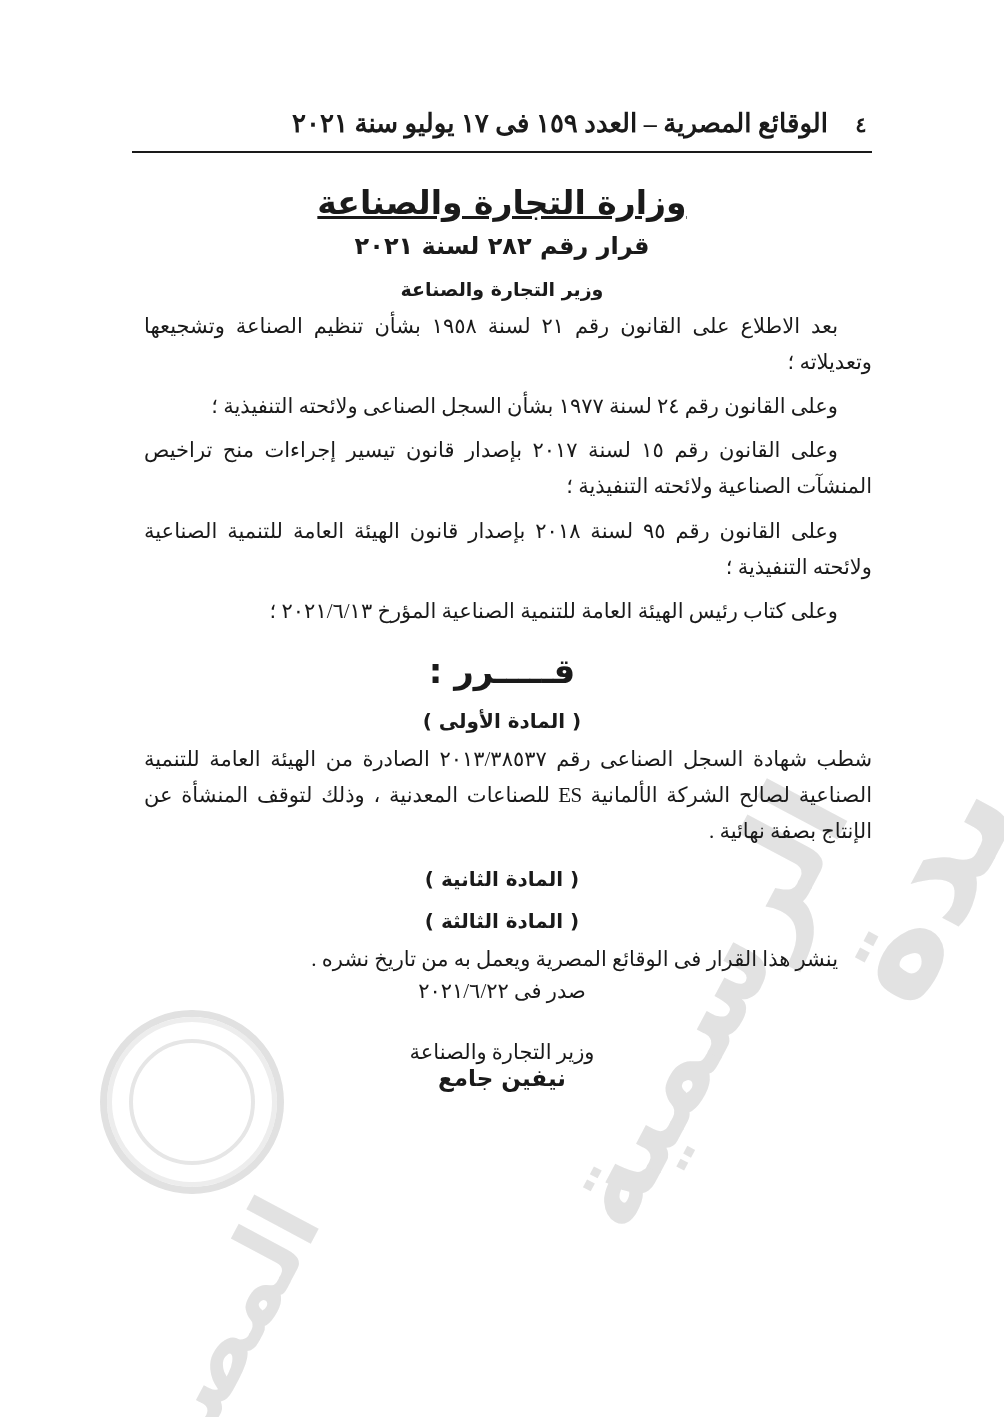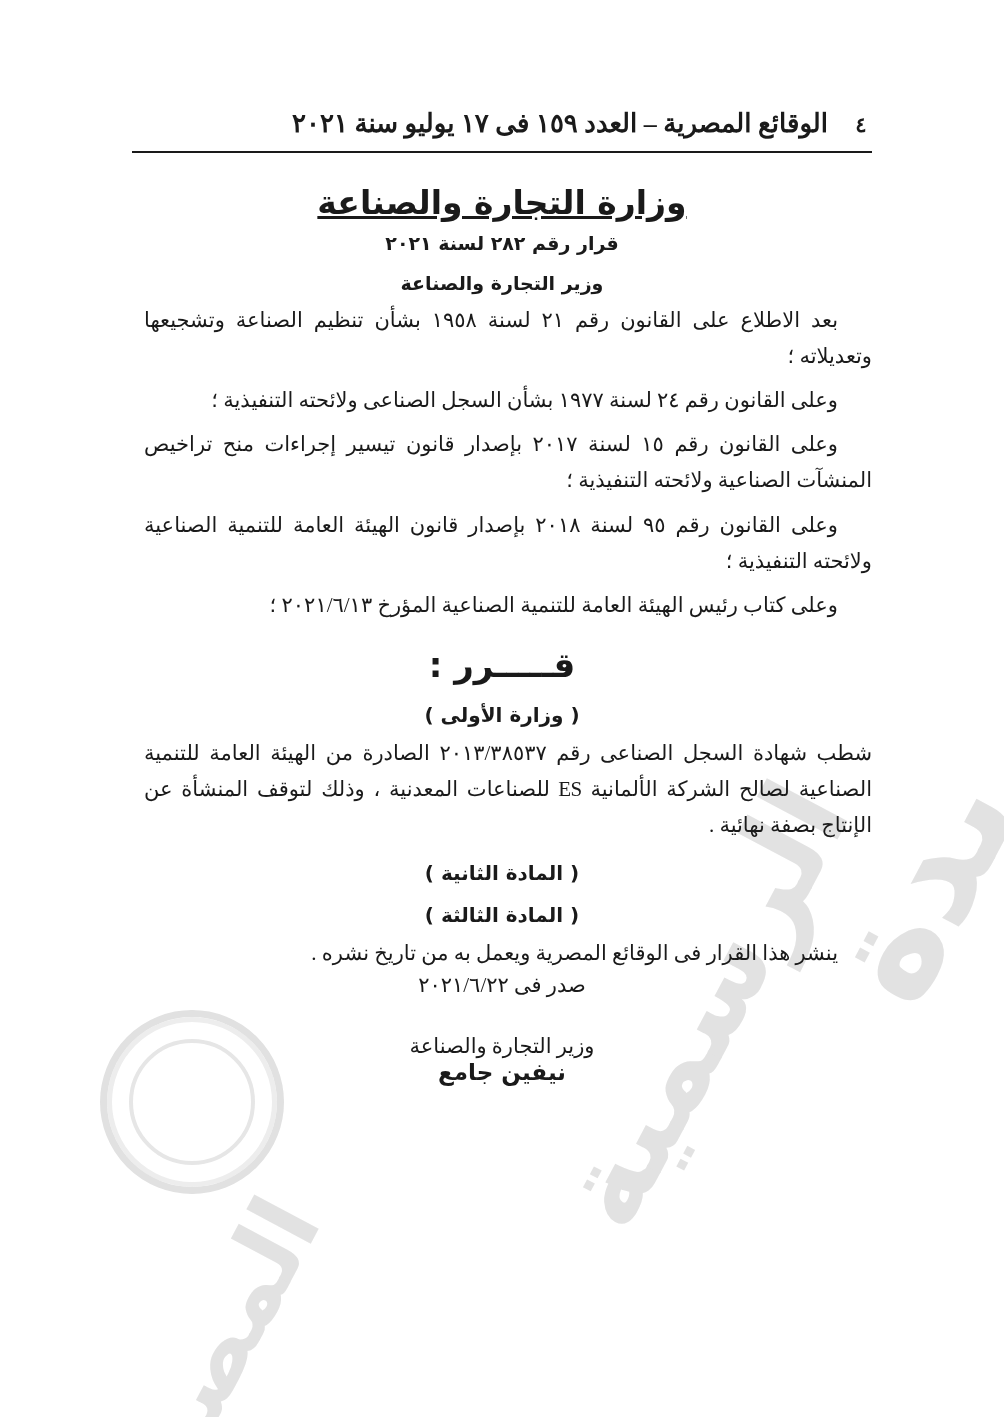--- a/index.html
+++ b/index.html
@@ -113,21 +113,21 @@
     text-align: center;
     font-size: 33px;
     font-weight: bold;
     margin-top: 30px;
     font-family: "DejaVu Sans", sans-serif;
     letter-spacing: -1px;
     text-decoration: underline;
   }
   .decree-title {
     text-align: center;
-    font-size: 19px;
+    font-size: 24px;
     font-weight: bold;
     margin-top: 10px;
     font-family: "DejaVu Sans", sans-serif;
   }
 
   .minister-line {
     text-align: center;
     font-size: 19px;
     font-weight: bold;
     margin-top: 18px;
@@ -207,21 +207,21 @@
   <div class="minister-line">وزير التجارة والصناعة</div>
 
   <p class="body-text indent">بعد الاطلاع على القانون رقم ٢١ لسنة ١٩٥٨ بشأن تنظيم الصناعة وتشجيعها وتعديلاته ؛</p>
   <p class="body-text indent">وعلى القانون رقم ٢٤ لسنة ١٩٧٧ بشأن السجل الصناعى ولائحته التنفيذية ؛</p>
   <p class="body-text indent">وعلى القانون رقم ١٥ لسنة ٢٠١٧ بإصدار قانون تيسير إجراءات منح تراخيص المنشآت الصناعية ولائحته التنفيذية ؛</p>
   <p class="body-text indent">وعلى القانون رقم ٩٥ لسنة ٢٠١٨ بإصدار قانون الهيئة العامة للتنمية الصناعية ولائحته التنفيذية ؛</p>
   <p class="body-text indent">وعلى كتاب رئيس الهيئة العامة للتنمية الصناعية المؤرخ ٢٠٢١/٦/١٣ ؛</p>
 
   <div class="decided">قـــــرر :</div>
 
-  <div class="article-heading">( وزارة الأولى )</div>
+  <div class="article-heading">( المادة الأولى )</div>
   <p class="body-text tight">شطب شهادة السجل الصناعى رقم ٢٠١٣/٣٨٥٣٧ الصادرة من الهيئة العامة للتنمية الصناعية لصالح الشركة الألمانية ES للصناعات المعدنية ، وذلك لتوقف المنشأة عن الإنتاج بصفة نهائية .</p>
 
   <div class="article-heading">( المادة الثانية )</div>
 
   <div class="article-heading">( المادة الثالثة )</div>
   <p class="body-text indent">ينشر هذا القرار فى الوقائع المصرية ويعمل به من تاريخ نشره .</p>
 
   <div class="sign-date">صدر فى ٢٠٢١/٦/٢٢</div>
 
   <div class="sign-block">

